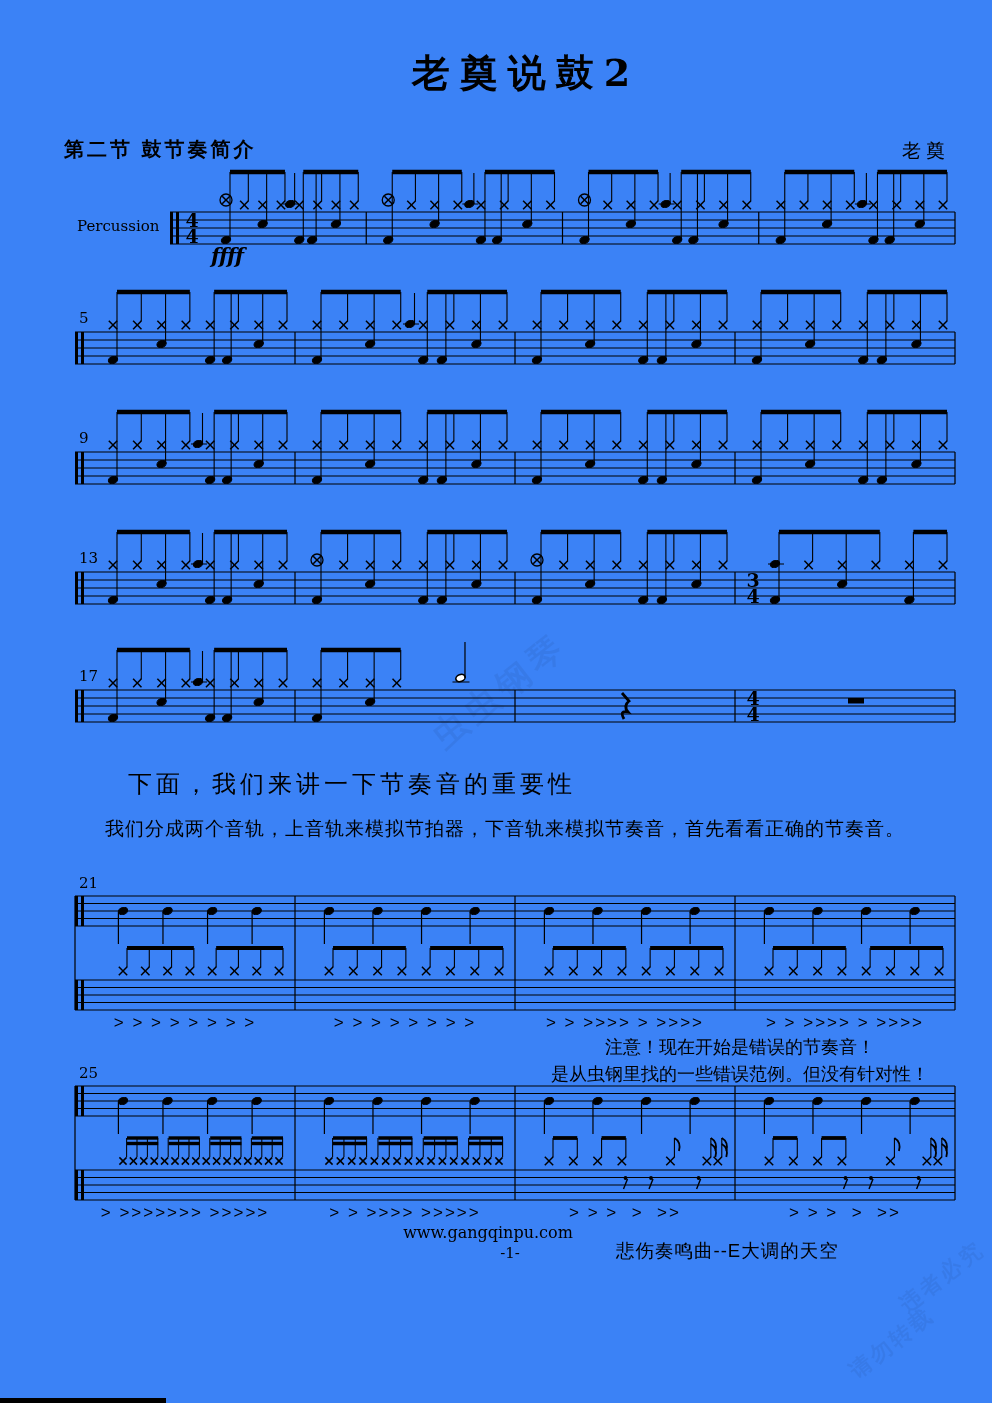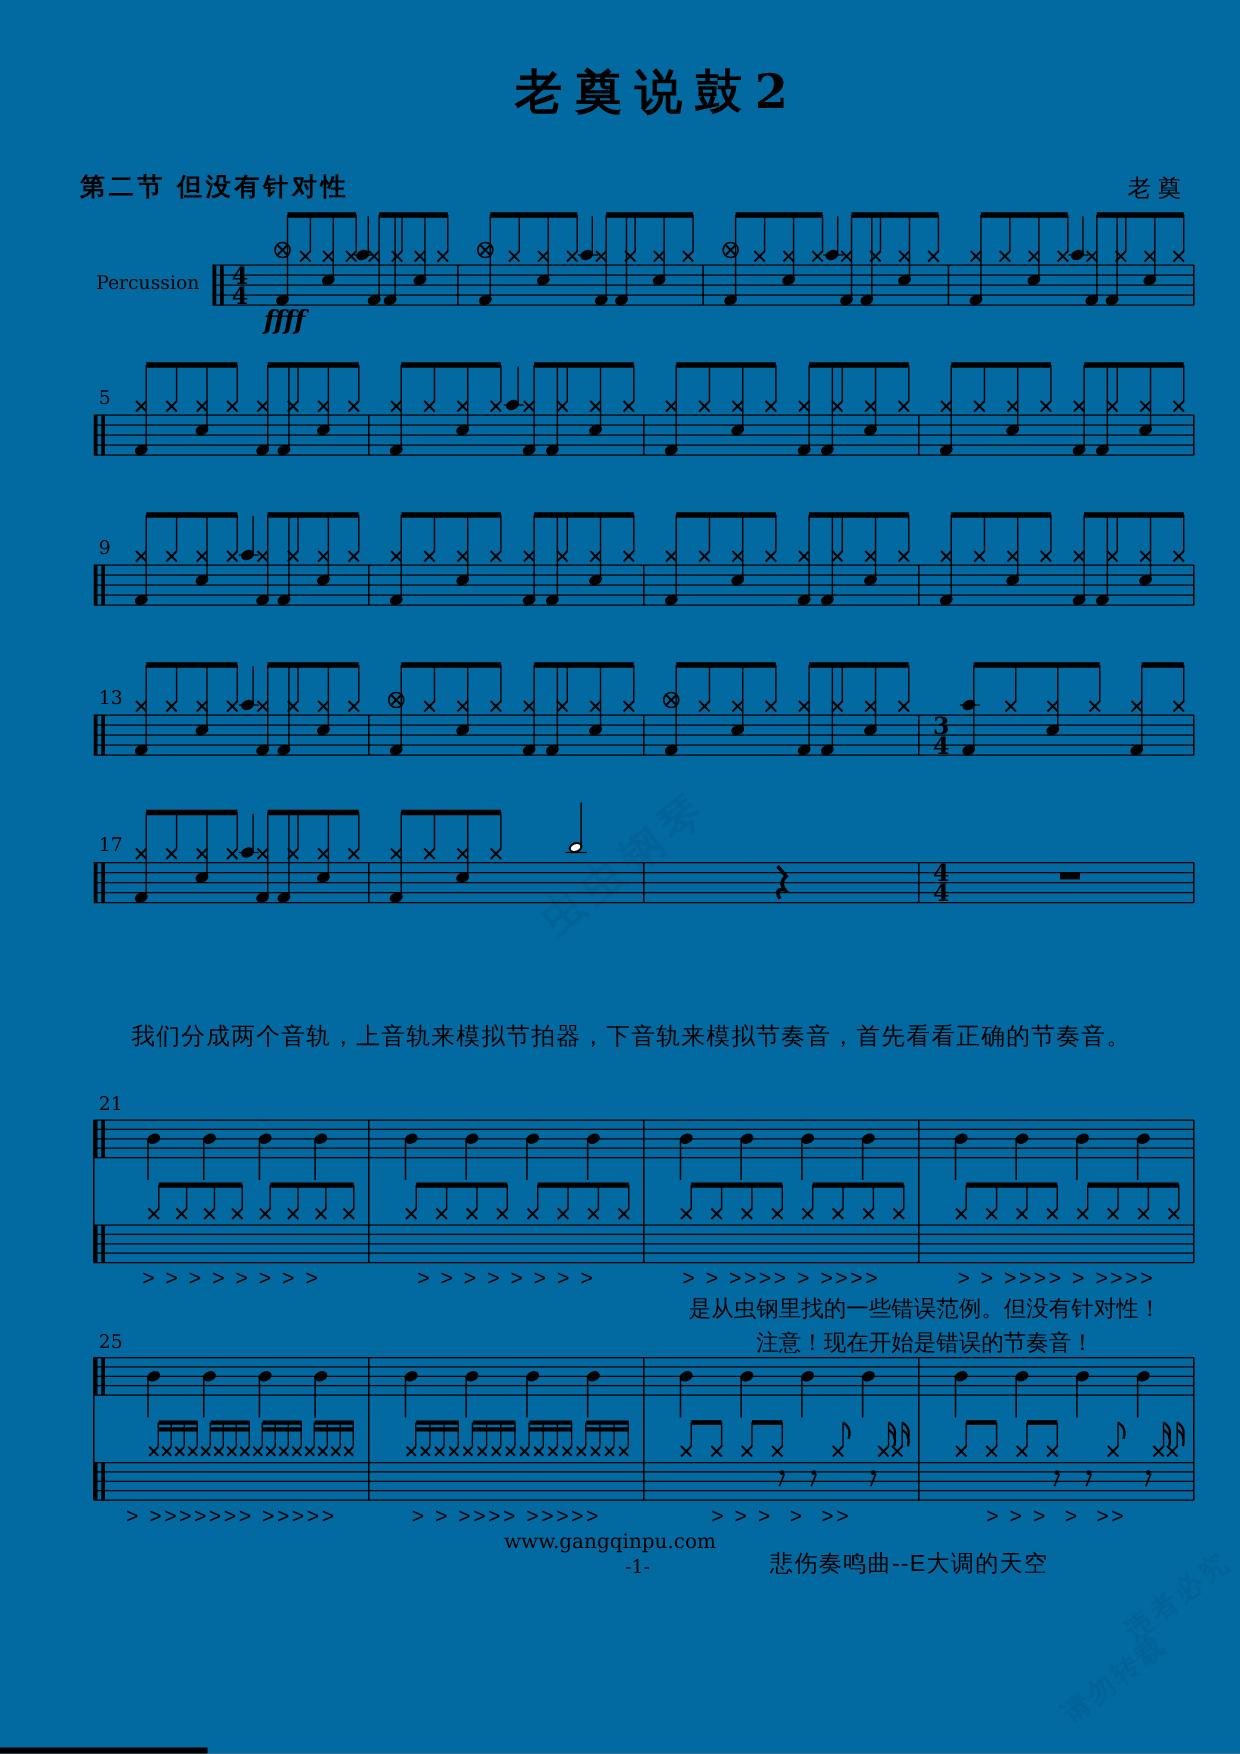--- a/index.html
+++ b/index.html
@@ -1,16 +1,16 @@
 <!DOCTYPE html>
 <html><head>
 <meta charset="utf-8">
 <style>
   html,body{margin:0;padding:0;background:#888;}
-  .page{position:relative;width:992px;height:1403px;background:#0369a1;
+  .page{position:relative;width:992px;height:1403px;background:#3b82f6;
         font-family:"Liberation Sans",sans-serif;color:#000;overflow:hidden;margin:0 auto;}
   .title{position:absolute;top:48px;left:60px;width:932px;text-align:center;
          font-family:"DejaVu Serif",serif;font-weight:bold;font-size:38px;letter-spacing:10px;}
   .section-heading{position:absolute;left:64px;top:136px;font-weight:bold;font-size:20px;letter-spacing:3px;}
   .author{position:absolute;left:902px;top:138px;font-weight:normal;font-size:19px;letter-spacing:5px;}
   .instrument{position:absolute;left:77px;top:217px;font-family:"DejaVu Serif",serif;font-size:15px;}
   .dynamic{position:absolute;left:211px;top:243px;font-family:"DejaVu Serif",serif;
            font-style:italic;font-weight:bold;font-size:21px;letter-spacing:-1px;}
   .lesson-heading{position:absolute;left:128px;top:768px;font-size:24px;letter-spacing:4px;}
   .lesson-line1{position:absolute;left:105px;top:816px;font-size:19px;letter-spacing:1px;}
@@ -29,21 +29,21 @@
   .wm-c2{left:892px;top:1262px;font-size:22px;letter-spacing:3px;}
   .bottom-bar{position:absolute;left:0;bottom:0;width:166px;height:5px;background:#000;}
   svg.score{position:absolute;left:0;top:0;}
 </style>
 </head>
 <body>
 
 <div class="page">
 
   <div class="title">老奠说鼓2</div>
-  <div class="section-heading">第二节  但没有针对性</div>
+  <div class="section-heading">第二节  鼓节奏简介</div>
   <div class="author">老奠</div>
 
   <div class="instrument">Percussion</div>
   <div class="dynamic">ffff</div>
 
   <svg class="score" id="score-svg" width="992" height="1403" viewBox="0 0 992 1403">
       <g>
         <line x1="170" y1="212" x2="955" y2="212" stroke="#000" stroke-width="1"></line>
         <line x1="170" y1="220" x2="955" y2="220" stroke="#000" stroke-width="1"></line>
         <line x1="170" y1="228" x2="955" y2="228" stroke="#000" stroke-width="1"></line>
@@ -1097,25 +1097,26 @@
         <line x1="847.5" y1="1179" x2="843.5" y2="1189" stroke="#000" stroke-width="1.4"></line>
         <circle cx="871" cy="1178" r="1.9" fill="#000"></circle>
         <line x1="873" y1="1179" x2="869" y2="1189" stroke="#000" stroke-width="1.4"></line>
         <circle cx="918.6" cy="1178" r="1.9" fill="#000"></circle>
         <line x1="920.6" y1="1179" x2="916.6" y2="1189" stroke="#000" stroke-width="1.4"></line>
         <text x="845" y="1218" font-size="17" text-anchor="middle" fill="#000" font-weight="normal" style="font-family: &quot;Liberation Sans&quot;, sans-serif; letter-spacing: 2px;">&gt;&nbsp;&gt;&nbsp;&gt;&nbsp;&nbsp;&gt;&nbsp;&nbsp;&gt;&gt;</text>
         <line x1="955" y1="1086" x2="955" y2="1200" stroke="#000" stroke-width="1.2"></line>
       </g>
     </svg>
 
+  <div class="lesson-heading">下面，我们来讲一下节奏音的重要性</div>
   <div class="lesson-line1">我们分成两个音轨，上音轨来模拟节拍器，下音轨来模拟节奏音，首先看看正确的节奏音。</div>
 
   <div class="notice">
+    <div>注意！现在开始是错误的节奏音！</div>
     <div>是从虫钢里找的一些错误范例。但没有针对性！</div>
-    <div>注意！现在开始是错误的节奏音！</div>
   </div>
 
   <div class="footer-site">www.gangqinpu.com</div>
   <div class="footer-page">-1-</div>
   <div class="footer-caption">悲伤奏鸣曲--E大调的天空</div>
 
   <div class="wm wm-center">虫虫钢琴</div>
   <div class="wm wm-c1">请勿转载</div>
   <div class="wm wm-c2">违者必究</div>
 

